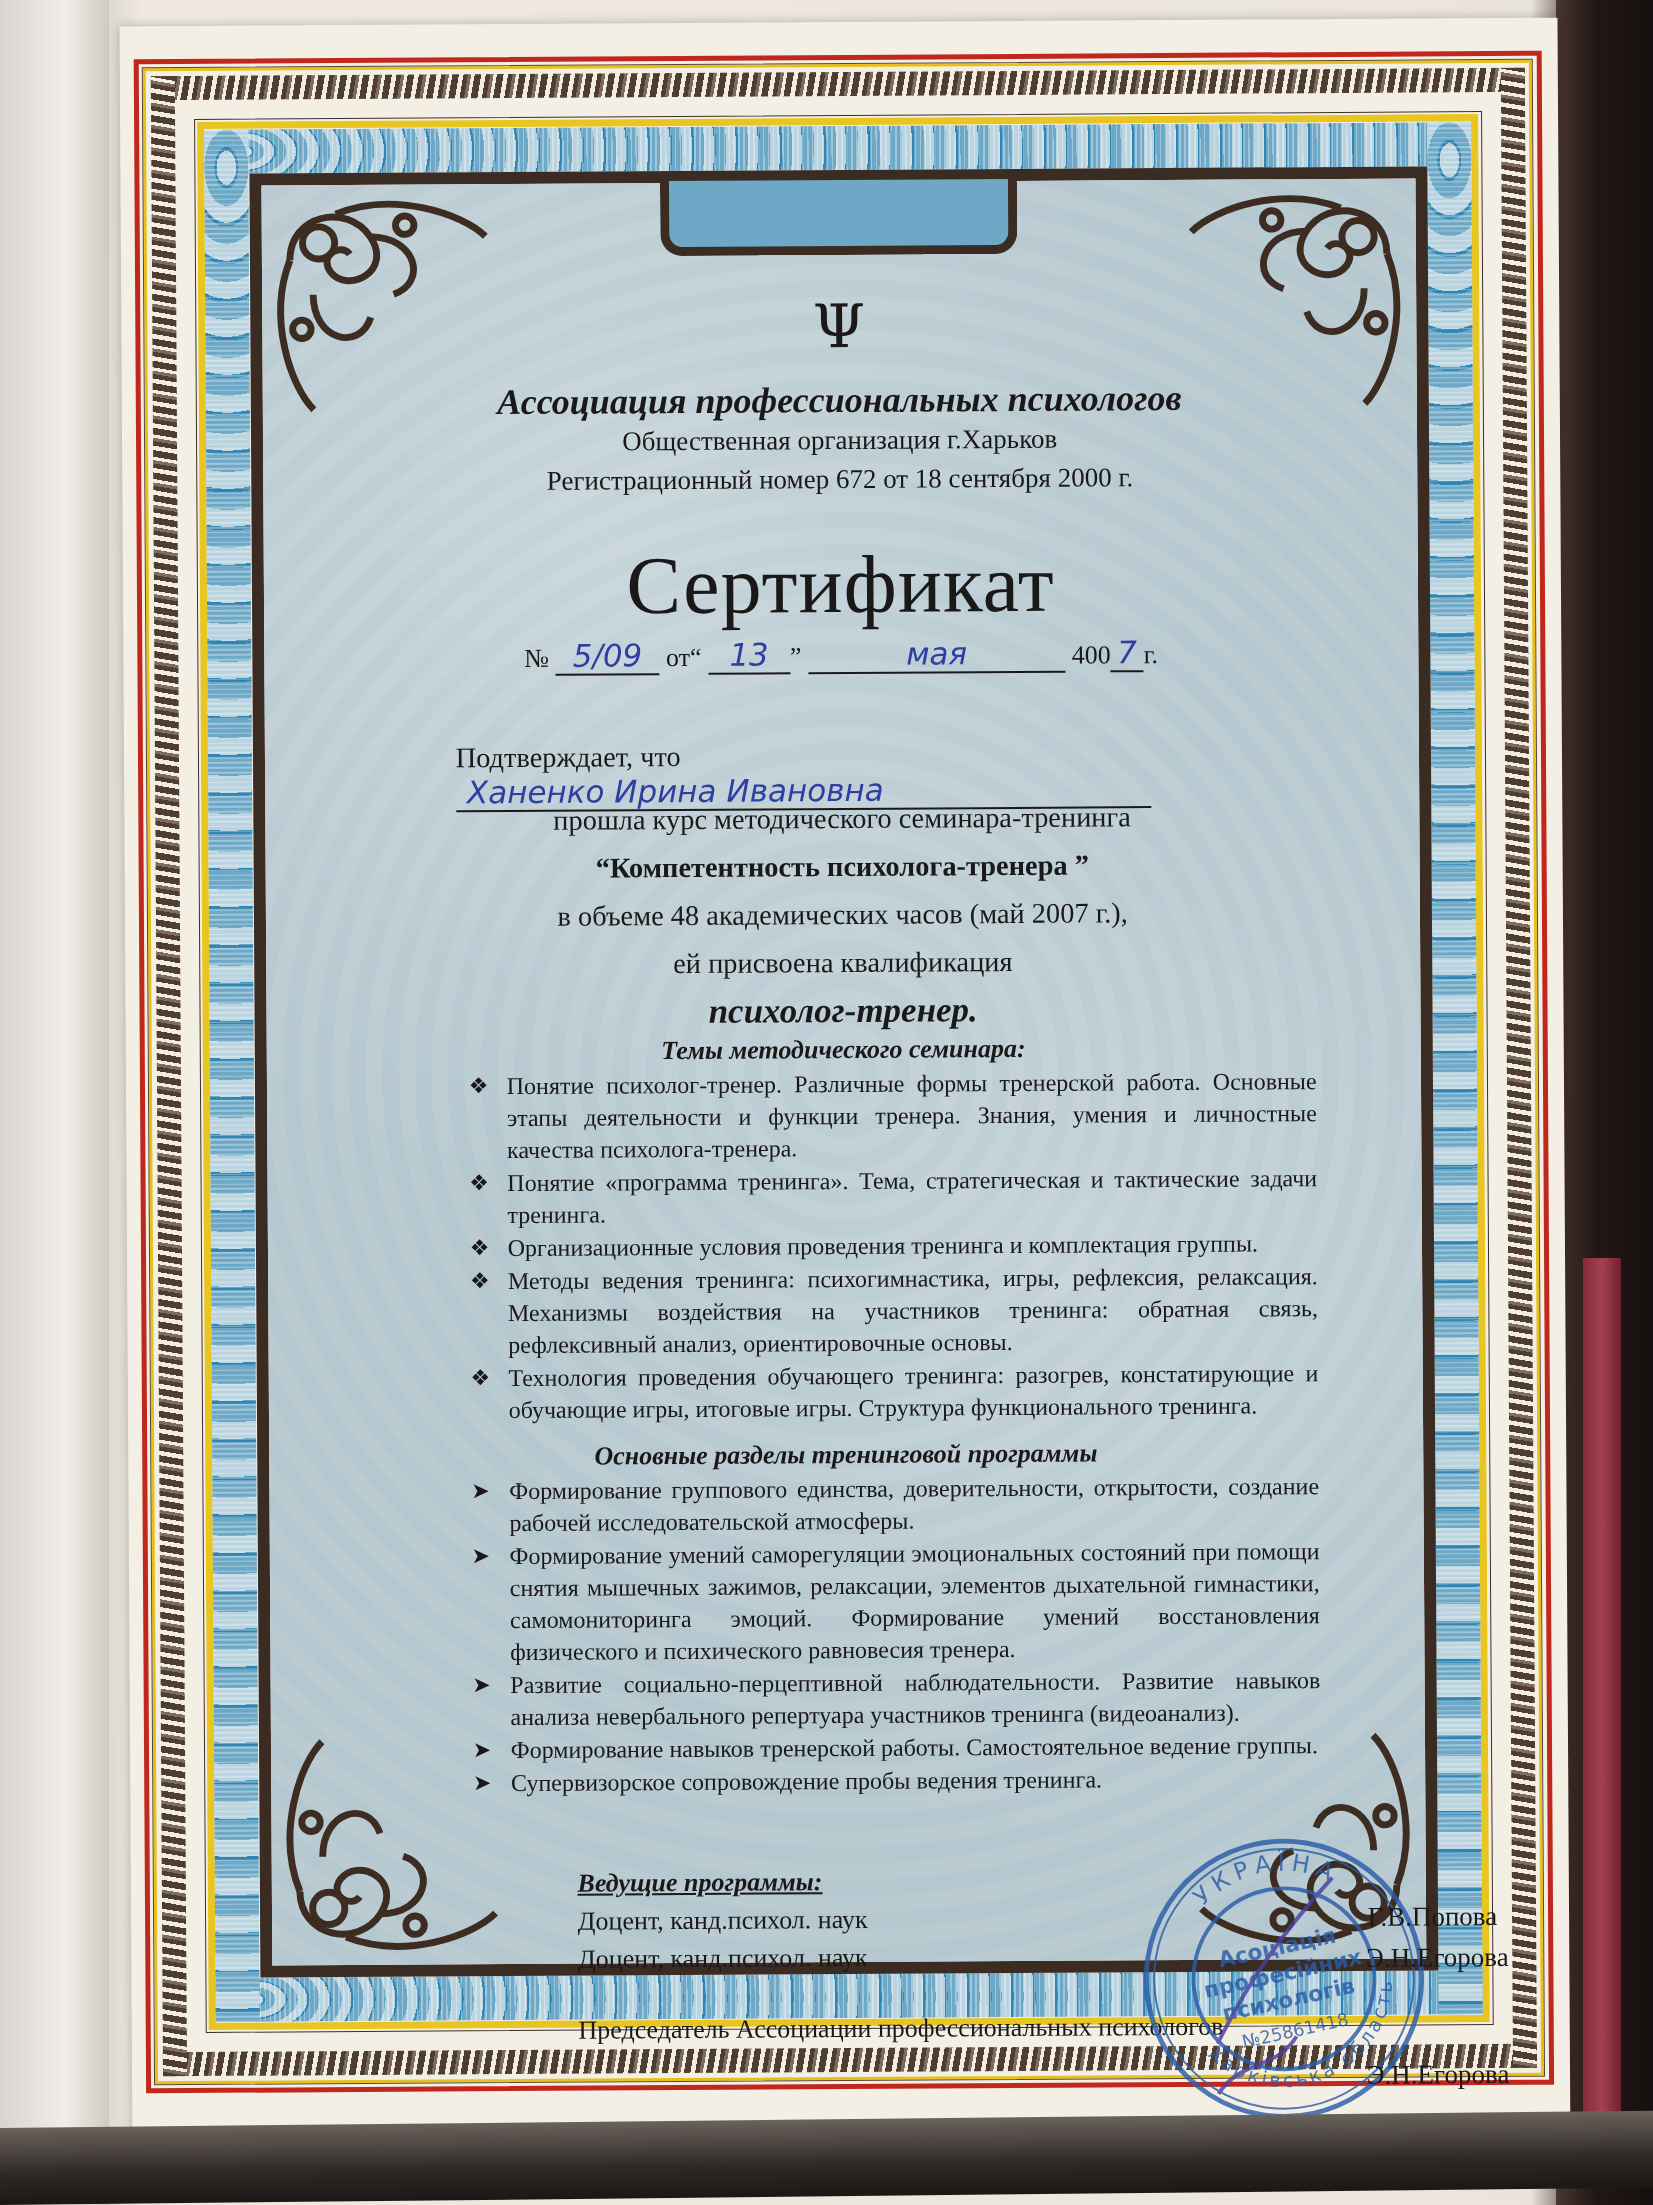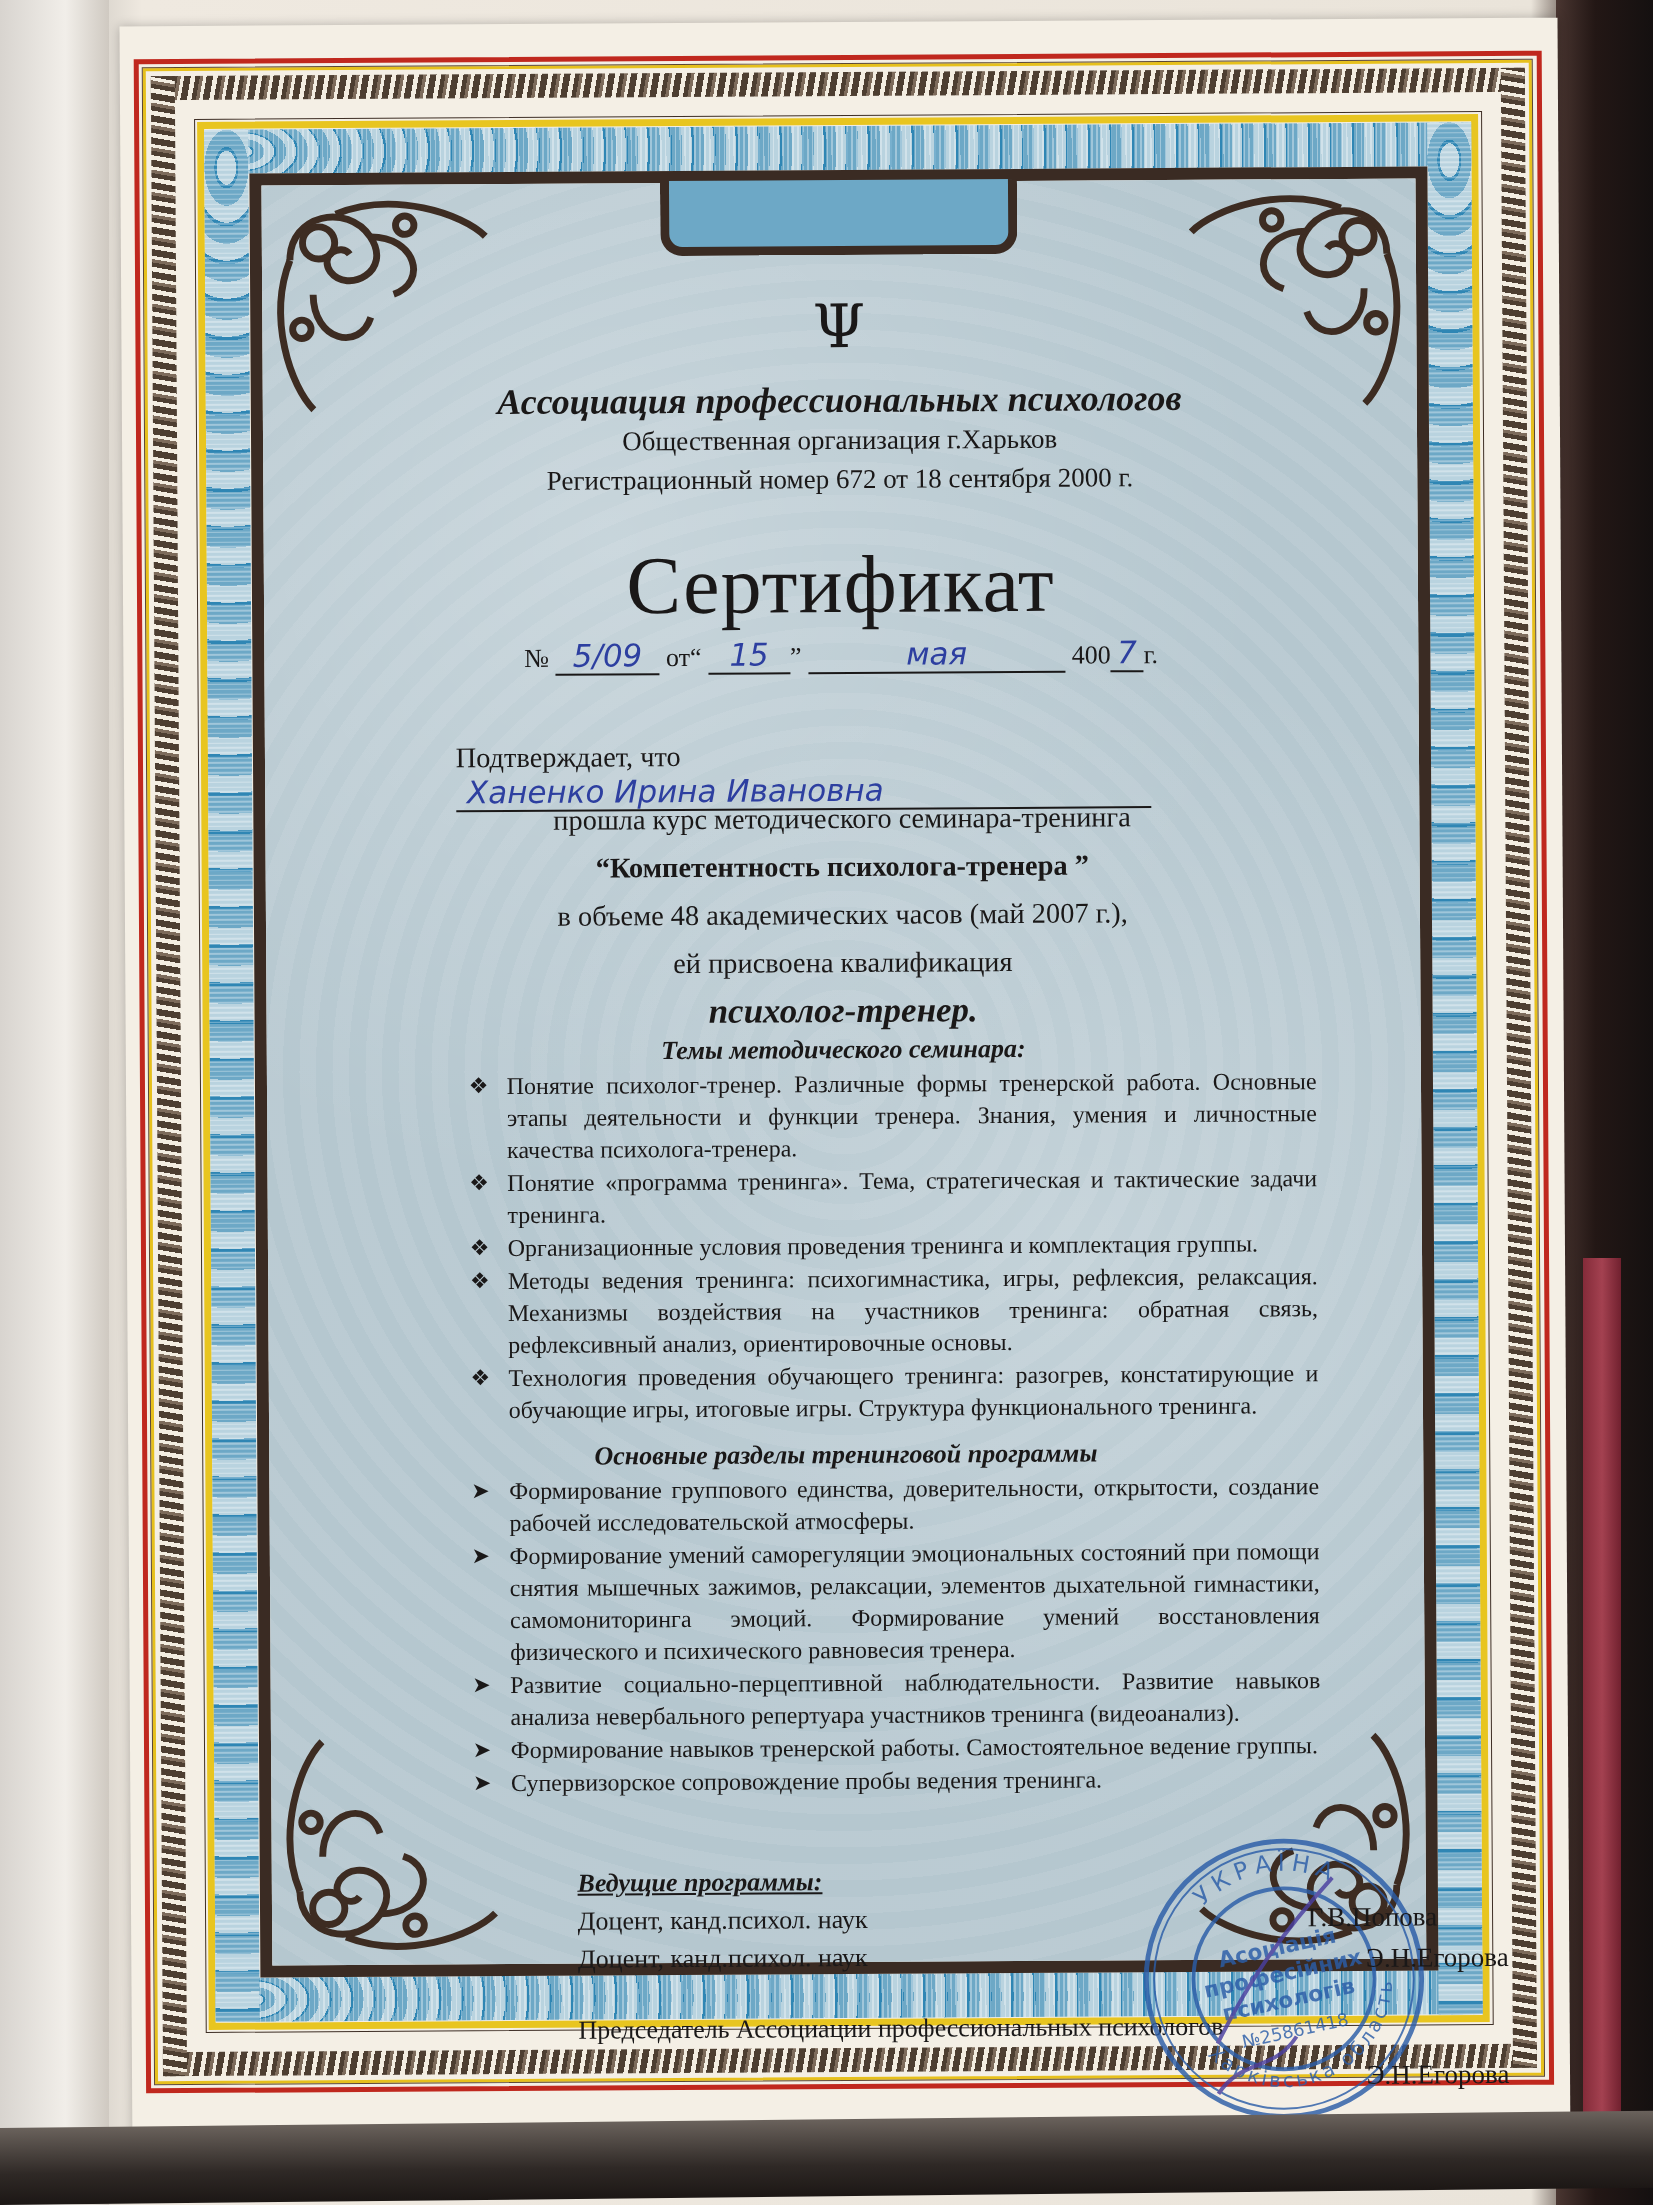--- a/index.html
+++ b/index.html
@@ -101,21 +101,21 @@
   .list { position:absolute; left:202px; right:104px; font-size:24px; line-height:32px; text-align:justify; }
   .list .item { position:relative; padding-left:38px; margin-bottom:1.1px; }
   .list .bullet { position:absolute; left:0; top:0; font-size:22px; }
   .list1 { top:886px; }
   .sections-head { position:absolute; top:1258px; left:0; right:0; text-align:center; font-size:26px; font-weight:bold; font-style:italic; }
   .list2 { top:1291px; }
 
   .leaders-head { position:absolute; top:1685px; left:306px; font-size:26px; font-weight:bold; font-style:italic; text-decoration:underline; }
   .leader { position:absolute; left:306px; font-size:26px; }
   .leader1 { top:1723px; } .leader2 { top:1761px; }
-  .sig1 { position:absolute; top:1723px; left:1036px; font-size:27px; }
+  .sig1 { position:absolute; top:1723px; left:1096px; font-size:27px; }
   .sig2 { position:absolute; top:1764px; left:1094px; font-size:27px; }
   .chair { position:absolute; top:1832px; left:306px; font-size:26px; }
   .sig3 { position:absolute; top:1881px; left:1094px; font-size:27px; }
 
   .stamp { position:absolute; left:864px; top:1652px; width:295px; height:295px; transform:rotate(-12deg); opacity:0.82; }
   .stamp svg { width:100%; height:100%; }
 
   .footer-print { position:absolute; left:0; right:0; bottom:11px; text-align:center; font-family:"Liberation Sans", sans-serif; font-size:15.3px; color:#5d5650; transform:rotate(0.5deg); }
 </style>
 </head>
@@ -210,21 +210,21 @@
         <div class="assoc">Ассоциация профессиональных психологов</div>
         <div class="org">Общественная организация г.Харьков</div>
         <div class="reg">Регистрационный номер  672  от  18   сентября  2000 г.</div>
 
         <div class="title">Сертификат</div>
 
         <div class="number-line">
           <span>№</span>
           <span class="blank" style="width:104px"><span class="hand">5/09</span></span>
           <span>от</span><span>“</span>
-          <span class="blank" style="width:82px"><span class="hand">15</span></span><span>”</span>
+          <span class="blank" style="width:82px"><span class="hand">13</span></span><span>”</span>
           <span class="blank" style="width:257px"><span class="hand">мая</span></span>
           <span>400</span><span class="blank" style="width:33px"><span class="hand">7</span></span><span>г.</span>
         </div>
 
         <div class="confirm">
           <span>Подтверждает, что</span>
           <span class="name"><span class="hand">Ханенко Ирина Ивановна</span></span>
         </div>
 
         <div class="center-lines">

